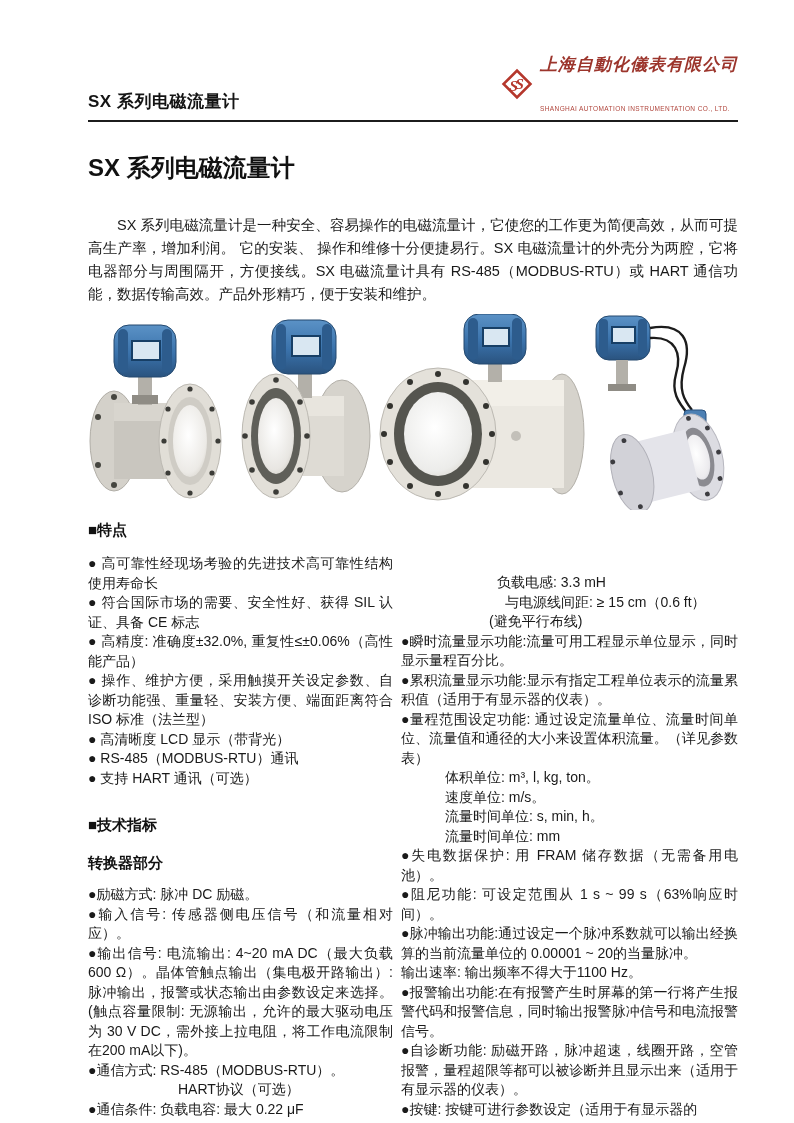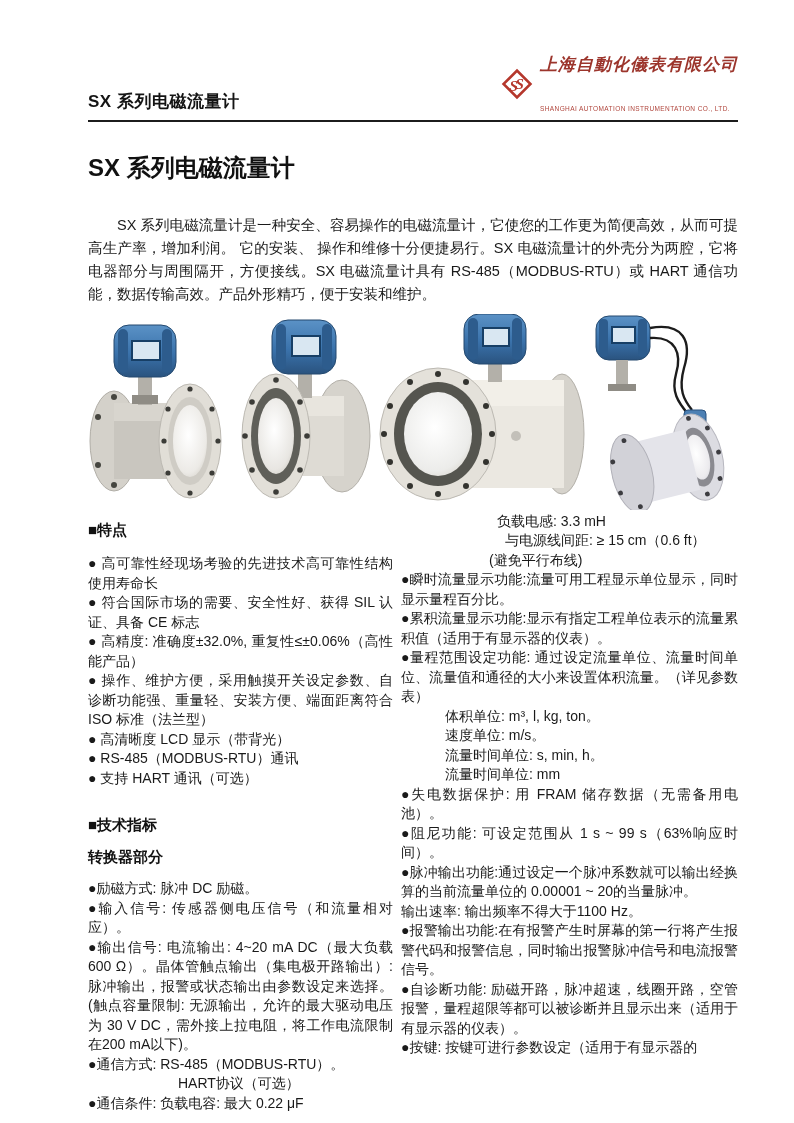--- a/index.html
+++ b/index.html
@@ -19,26 +19,26 @@
   .logo-en{font-size:6.5px;color:#b0453c;letter-spacing:.4px;white-space:nowrap;}
   
   .page-title{font-size:24px;font-weight:bold;margin:30px 0 0 0;color:#111;}
   .intro{margin:30px 0 0 0;font-size:14.5px;line-height:23px;text-align:justify;
     text-indent:2em;overflow-wrap:break-word;}
   
   .images-row{display:flex;justify-content:space-between;align-items:center;
     margin-top:12px;height:188px;}
   .images-row svg{display:block;}
   
-  .columns{display:flex;gap:8px;margin-top:6px;}
+  .columns{display:flex;gap:8px;margin-top:6px;align-items:flex-end;}
   .col-left{width:305px;}
   .col-right{width:337px;}
   .col{font-size:14px;line-height:19.5px;}
   .sec-h{font-size:15px;font-weight:bold;margin:8px 0 15px 0;color:#111;}
-  .sec-h2{font-size:15px;font-weight:bold;margin:27px 0 12px 0;color:#111;}
+  .sec-h2{font-size:15px;font-weight:bold;margin:27px 0 18px 0;color:#111;}
   .sub-h{font-size:15px;font-weight:bold;margin:11px 0 13px 0;color:#111;}
   .item{margin:0;text-align:justify;overflow-wrap:break-word;}
   .list{margin:0;}
 </style>
 </head>
 <body>
 
 <div class="page">
 
   <div class="hdr-row">

